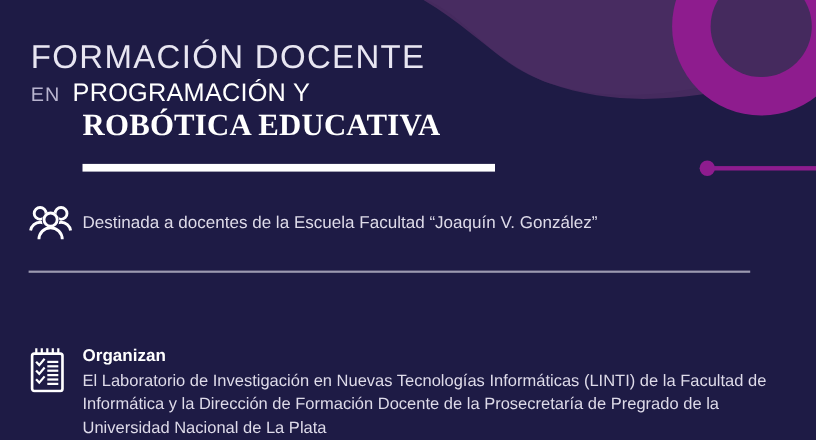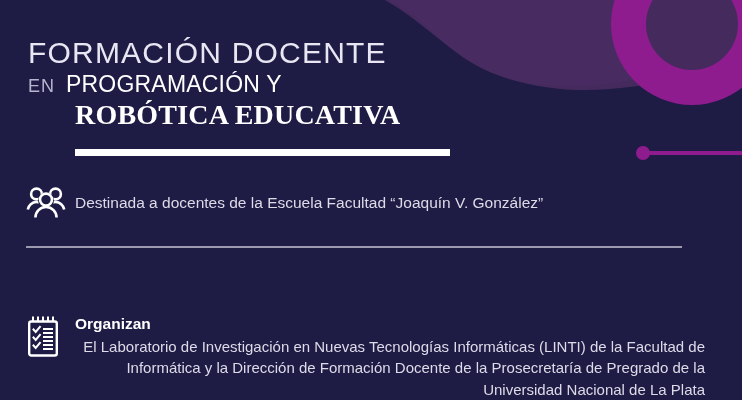--- a/index.html
+++ b/index.html
@@ -114,21 +114,20 @@
     color: #ffffff;
     line-height: 1.3;
     margin-bottom: 2px;
   }
   .organizers-text {
     font-size: 15px;
     font-weight: 400;
     color: #dedbe9;
     line-height: 1.42;
     width: 630px;
-    text-align: right;
   }
 
   .divider {
     position: absolute;
     left: 26px;
     top: 246px;
     width: 656px;
     height: 2px;
     background: #9c99b0;
   }

